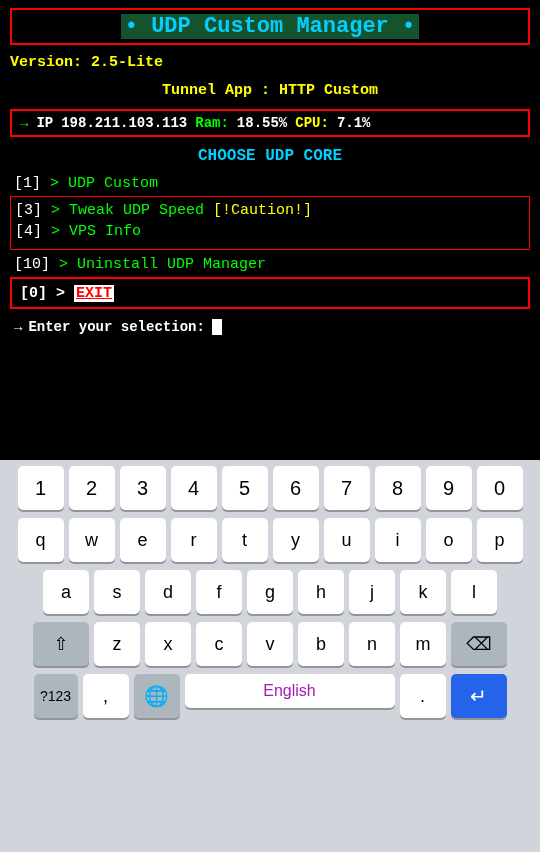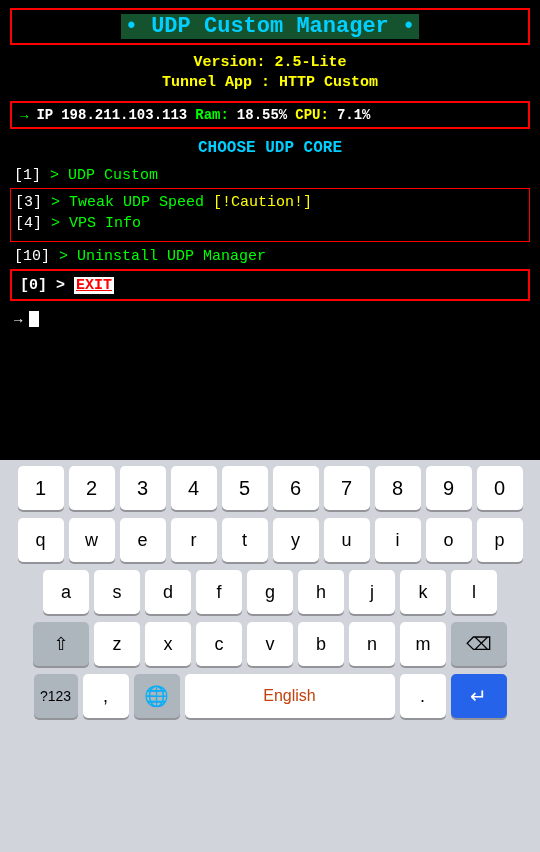--- a/index.html
+++ b/index.html
@@ -30,22 +30,21 @@
     }
     .title-box span {
       color: #00cfff;
       font-size: 22px;
       font-weight: bold;
       background: #14532d;
       padding: 0 4px;
     }
 
     .version-line {
-      text-align: center;
-      margin-bottom: 2px;
+      margin-bottom: 10px;
     }
     .version-line .ver {
       color: #ffff00;
       font-size: 15px;
       font-weight: bold;
     }
     .tunnel-line {
       text-align: center;
       margin-bottom: 10px;
     }
@@ -183,23 +182,23 @@
     }
 
     .kb-key-backspace {
       width: 56px;
       height: 44px;
       background: #adb5bd;
     }
 
     .kb-key-space {
       width: 210px;
-      height: 44px;
+      height: 34px;
       font-size: 16px;
-      color: #c2410c;
+      color: #a21caf;
     }
 
     .kb-key-return {
       width: 56px;
       height: 44px;
       background: #2563eb;
       color: #fff;
       font-size: 20px;
     }
 
@@ -284,20 +283,21 @@
   </div>
 
   <div class="exit-box">
     <span class="exit-num">[0] </span>
     <span class="exit-arrow">&gt; </span>
     <span class="exit-label">EXIT</span>
   </div>
 
   <div class="input-line">
     <span class="arrow">→</span>
+    <span class="prompt">Enter your selection:</span>
     <span class="cursor"></span>
   </div>
 </div>
 
 <div id="keyboard">
 
   <div class="kb-row">
     <div class="kb-key kb-key-num">1</div>
     <div class="kb-key kb-key-num">2</div>
     <div class="kb-key kb-key-num">3</div>

